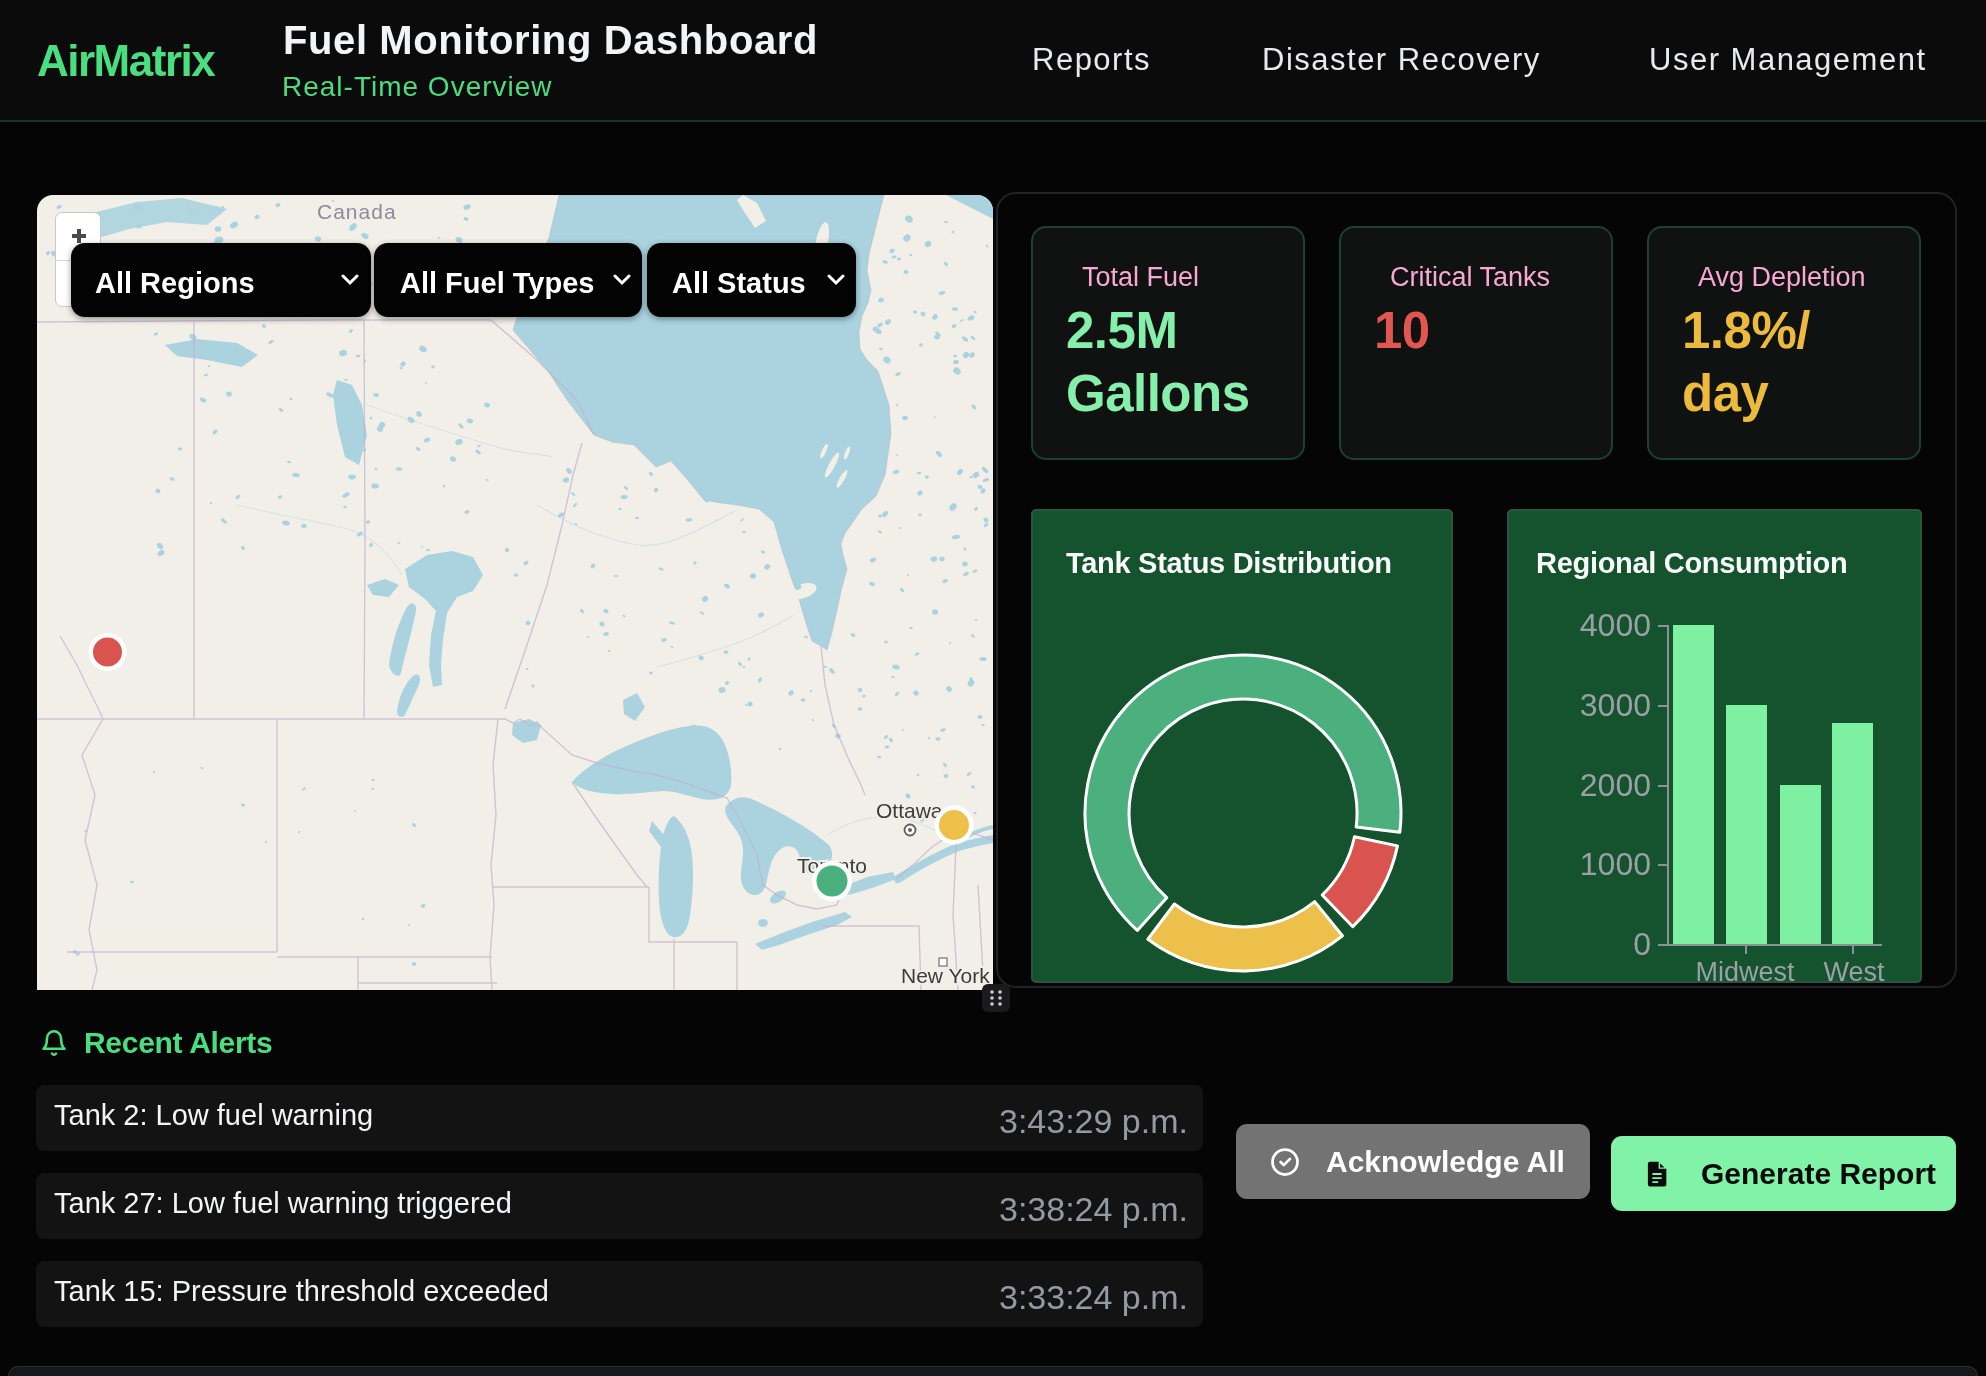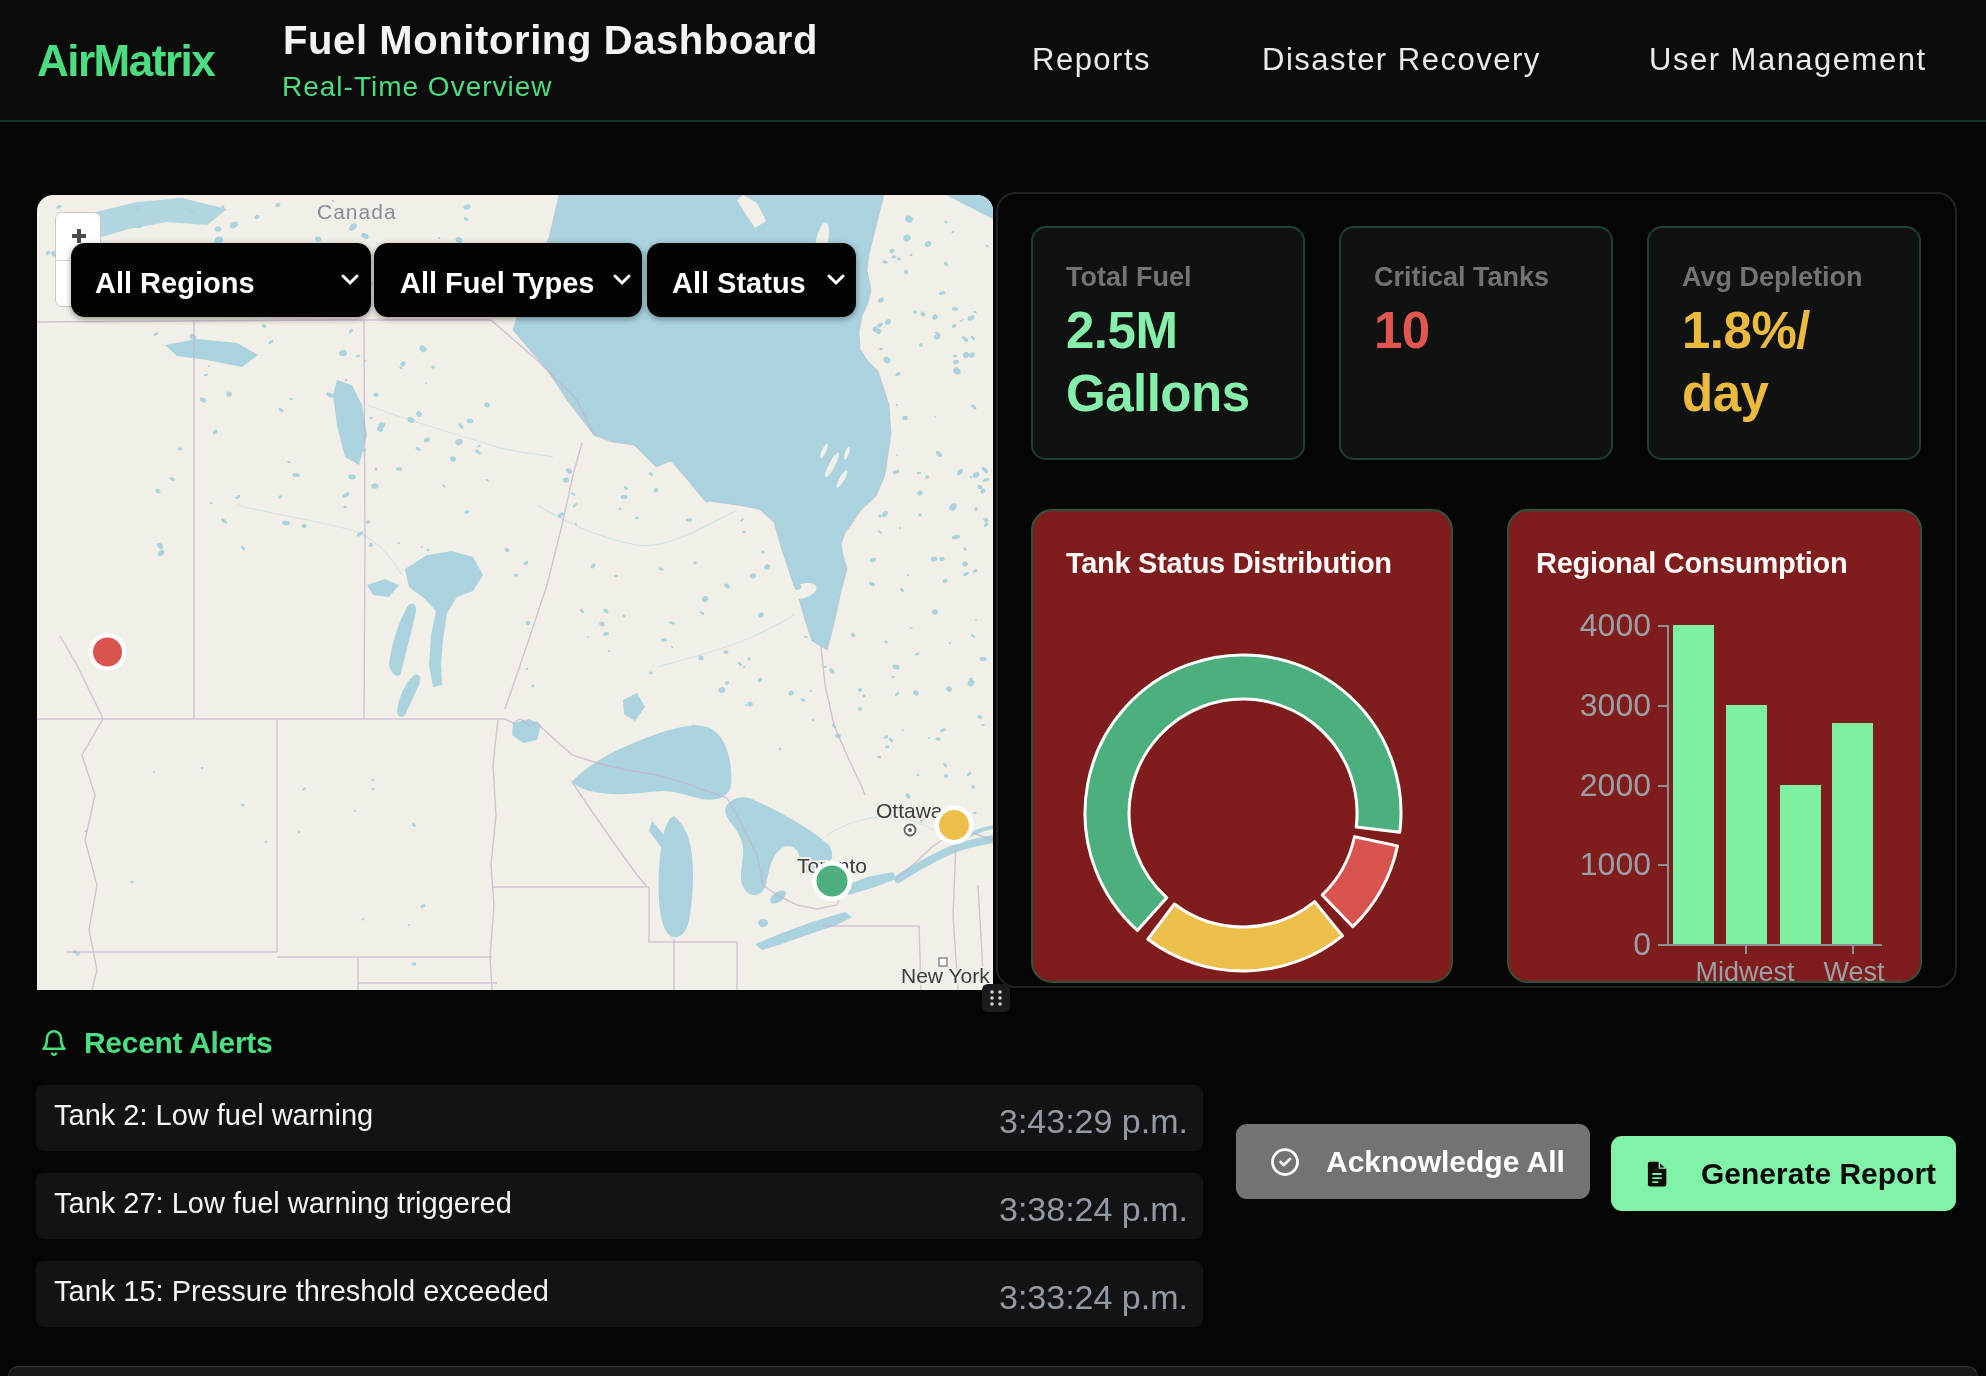--- a/index.html
+++ b/index.html
@@ -14,24 +14,24 @@
 #map{position:absolute;left:37px;top:195px;width:956px;height:922px;border-radius:16px;overflow:hidden}
 #zoomctl{position:absolute;left:55px;top:212px;width:46px;height:95px;background:#fff;border:1px solid #c9c9c9;border-radius:7px}
 #zoomctl .div{position:absolute;left:0;top:47px;width:100%;height:1px;background:#d6d6d6}
 .pill{position:absolute;top:243px;height:74px;background:#030303;border-radius:14px;color:#fff;font-size:29px;font-weight:600;display:flex;align-items:center;box-shadow:0 2px 6px rgba(0,0,0,.4)}
 .pill b{font-weight:600;margin-top:7px;display:block}
 .pill svg{position:absolute}
 #handle{position:absolute;left:982px;top:984px;width:28px;height:28px;background:#1b1b1d;border-radius:6px}
 
 #panel{position:absolute;left:996px;top:192px;width:961px;height:796px;border:2px solid #202226;border-radius:20px}
 .stat{position:absolute;top:226px;width:274px;height:234px;background:#0f1210;border:2px solid #1d4030;border-radius:15px}
-.stat .lbl{position:absolute;left:33px;top:252px;font-size:27px;color:#737373;font-weight:700}
+.stat .lbl{position:absolute;left:49px;top:252px;font-size:27px;color:#f9a8d4;font-weight:400}
 .stat .val{position:absolute;left:33px;top:296px;font-size:51px;font-weight:bold;line-height:63px;letter-spacing:-0.5px}
 .stat .lbl,.stat .val{top:auto}
-.chartcard{position:absolute;top:509px;height:474px;background:#7f1d1d;border:2px solid #2a5540;border-radius:21px;overflow:hidden}
+.chartcard{position:absolute;top:509px;height:474px;background:#14532d;border:2px solid #2a5540;border-radius:5px;overflow:hidden}
 .ctitle{position:absolute;left:33px;top:36px;font-size:29px;font-weight:bold;color:#fafafa;letter-spacing:-0.3px}
 
 .bar{position:absolute;width:41px;background:#7ef0a2}
 .ytick{position:absolute;left:149px;width:9px;height:2px;background:#8b9196}
 .ylab{position:absolute;left:58px;width:84px;text-align:right;font-size:32px;color:#9aa0a6;line-height:30px}
 .xlab{position:absolute;top:446px;font-size:27px;color:#9aa0a6;text-align:center}
 
 #bottom{position:absolute;left:0;top:990px;width:1986px;height:386px;background:#050505}
 .arow{position:absolute;left:36px;width:1167px;height:66px;background:#131313;border-radius:8px}
 .arow .t{position:absolute;left:18px;top:14px;font-size:29px;color:#f3f4f6;font-weight:500}

